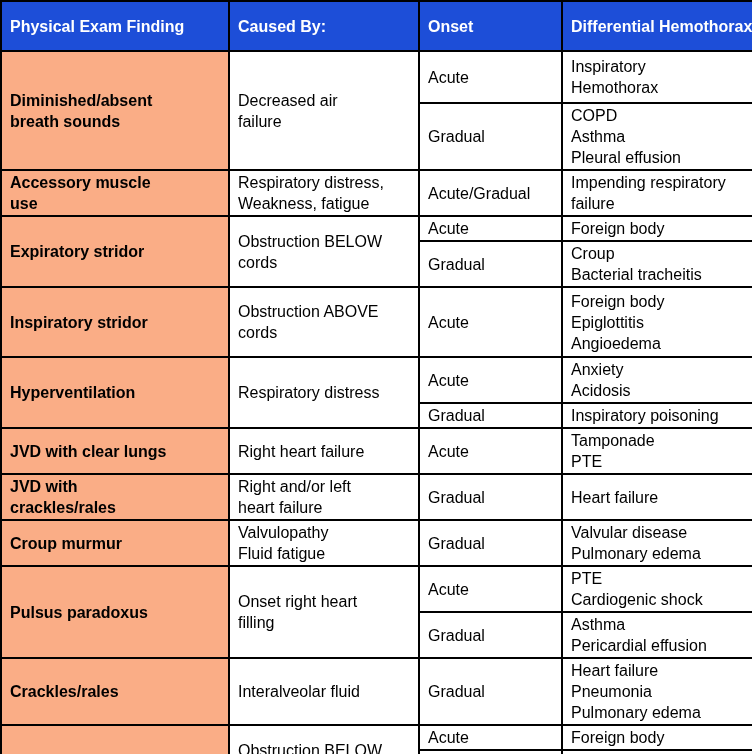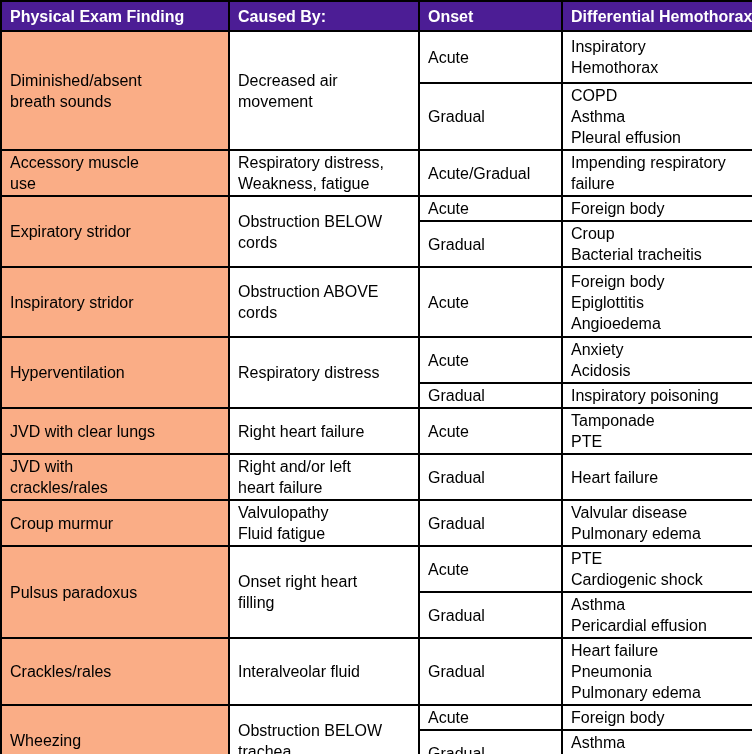--- a/index.html
+++ b/index.html
@@ -21,31 +21,31 @@
     border: 2px solid #000000;
     padding: 1px 8px;
     font-size: 16px;
     line-height: 21px;
     vertical-align: middle;
     white-space: pre-line;
     color: #000000;
     overflow: hidden;
   }
   table.exam-table thead th {
-    background: #4c1d95;
+    background: #1d4ed8;
     color: #ffffff;
     font-weight: bold;
     text-align: left;
     height: 24px;
-    padding: 2px 8px;
+    padding: 12px 8px;
     white-space: nowrap;
   }
   td.finding-cell {
     background: #FAAD86;
-    font-weight: normal;
+    font-weight: bold;
   }
   td.cause-cell,
   td.onset-cell,
   td.diag-cell {
     background: #ffffff;
   }
 </style>
 </head>
 <body>
 
@@ -63,21 +63,21 @@
       <th>Onset</th>
       <th>Differential Hemothorax</th>
     </tr>
   </thead>
   <tbody>
 
     <tr style="height:52px">
       <td class="finding-cell" rowspan="2">Diminished/absent
 breath sounds</td>
       <td class="cause-cell" rowspan="2">Decreased air
-movement</td>
+failure</td>
       <td class="onset-cell">Acute</td>
       <td class="diag-cell">Inspiratory
 Hemothorax</td>
     </tr>
     <tr style="height:66px">
       <td class="onset-cell">Gradual</td>
       <td class="diag-cell">COPD
 Asthma
 Pleural effusion</td>
     </tr>

